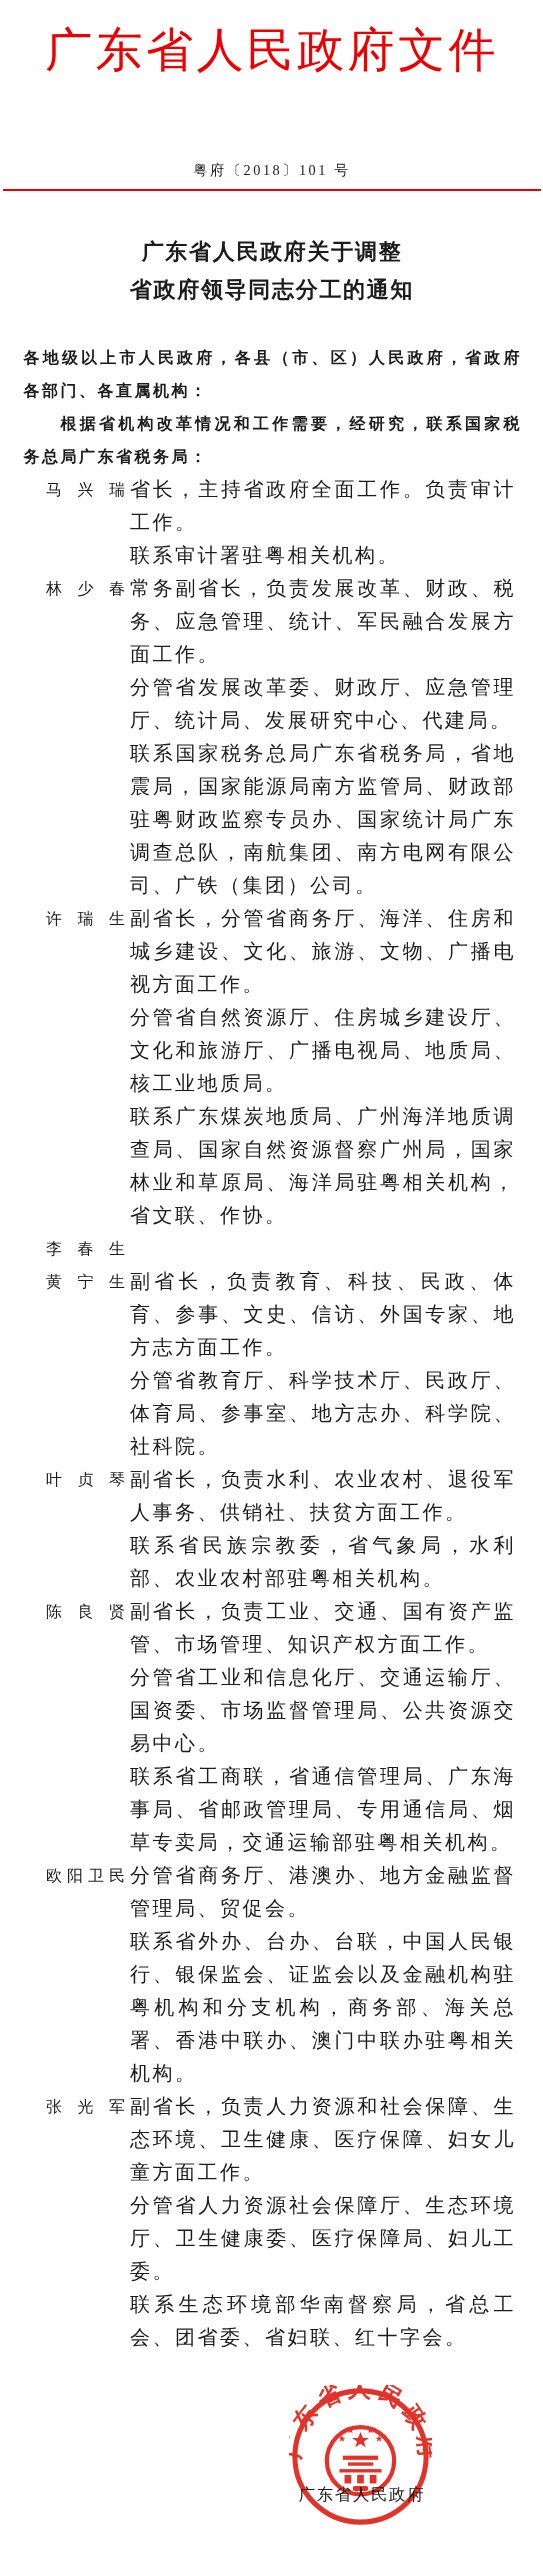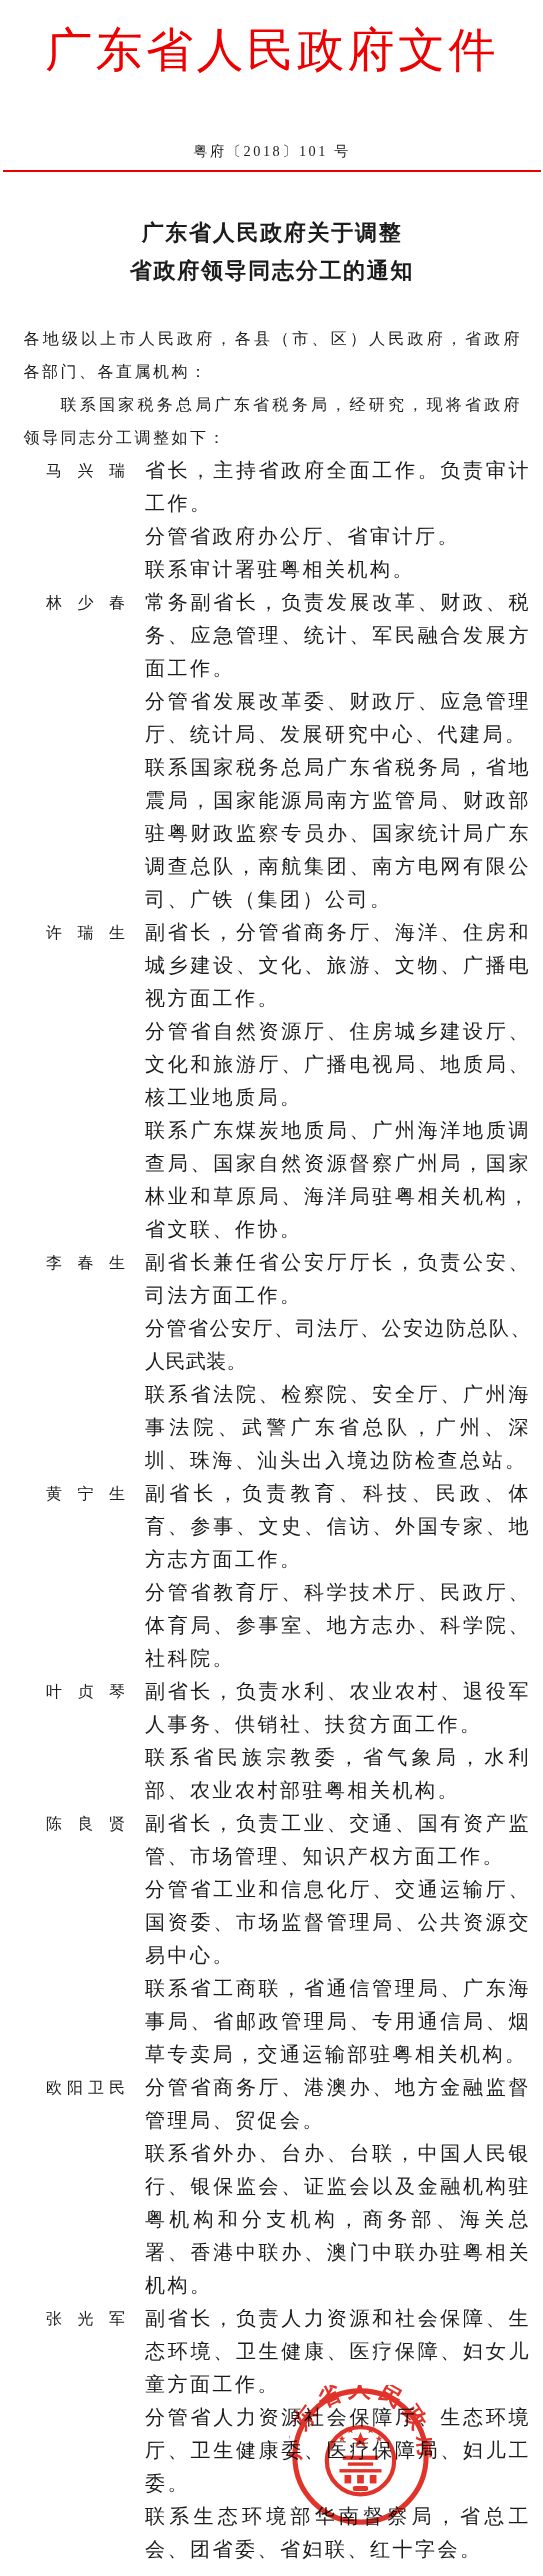--- a/index.html
+++ b/index.html
@@ -5,32 +5,32 @@
   html,body{margin:0;padding:0;}
   body{
     width:544px;height:2576px;position:relative;background:#ffffff;
     font-family:"Liberation Serif",serif;color:#1c1c1c;overflow:hidden;
   }
   .banner{
     margin-top:20px;text-align:center;color:#ee0000;font-weight:normal;
     font-size:47px;line-height:60px;letter-spacing:3.4px;white-space:nowrap;
   }
   .doc-number{
-    margin-top:60px;text-align:center;font-size:14.3px;line-height:22px;letter-spacing:2.5px;
+    margin-top:79px;text-align:center;font-size:14.3px;line-height:22px;letter-spacing:2.5px;
   }
   .rule{height:2.5px;background:#ee0000;margin:7.5px 3.4px 0 3.4px;}
   .title{
     margin-top:42px;text-align:center;font-weight:bold;
     font-size:22px;line-height:38px;letter-spacing:1.7px;
   }
-  .intro{margin:32px 22px 0 23.5px;font-size:16px;line-height:33px;letter-spacing:2.5px;text-align:justify;text-justify:inter-character;}
+  .intro{margin:32px 22px 0 23.5px;font-size:16px;line-height:33px;letter-spacing:2.5px;text-align:justify;text-justify:inter-character;font-weight:bold;}
   .intro p{margin:0;}
   .intro p.indent{text-indent:37px;}
   .assignments{margin-left:46px;}
-  .entry{display:flex;align-items:flex-start;gap:15px;}
+  .entry{display:flex;align-items:flex-start;}
   .leader-name{
     flex:0 0 79px;width:79px;font-size:16px;line-height:33px;
     text-align:justify;text-align-last:justify;text-justify:inter-character;
   }
   .duties{
     width:386px;margin-left:5px;font-size:20px;line-height:33px;
     letter-spacing:2.5px;text-align:justify;text-justify:inter-character;
   }
   .duties p{margin:0;}
   .duties p.tight{letter-spacing:0.4px;}
@@ -52,30 +52,29 @@
 
 <div class="rule"></div>
 
 <div class="title">
   <div>广东省人民政府关于调整</div>
   <div>省政府领导同志分工的通知</div>
 </div>
 
 <div class="intro">
   <p>各地级以上市人民政府，各县（市、区）人民政府，省政府各部门、各直属机构：</p>
-  <p class="indent">联系国家税务总局广东省税务局，经研究，现将省政府领导同志分工调整如下：</p>
+  <p class="indent">根据省机构改革情况和工作需要，经研究，联系国家税务总局广东省税务局：</p>
 </div>
 
 <div class="assignments">
 
   <div class="entry">
     <div class="leader-name">马兴瑞</div>
     <div class="duties">
       <p>省长，主持省政府全面工作。负责审计工作。</p>
-      <p>分管省政府办公厅、省审计厅。</p>
       <p>联系审计署驻粤相关机构。</p>
     </div>
   </div>
 
   <div class="entry">
     <div class="leader-name">林少春</div>
     <div class="duties">
       <p>常务副省长，负责发展改革、财政、税务、应急管理、统计、军民融合发展方面工作。</p>
       <p>分管省发展改革委、财政厅、应急管理厅、统计局、发展研究中心、代建局。</p>
       <p>联系国家税务总局广东省税务局，省地震局，国家能源局南方监管局、财政部驻粤财政监察专员办、国家统计局广东调查总队，南航集团、南方电网有限公司、广铁（集团）公司。</p>
@@ -86,25 +85,20 @@
     <div class="leader-name">许瑞生</div>
     <div class="duties">
       <p>副省长，分管省商务厅、海洋、住房和城乡建设、文化、旅游、文物、广播电视方面工作。</p>
       <p>分管省自然资源厅、住房城乡建设厅、文化和旅游厅、广播电视局、地质局、核工业地质局。</p>
       <p>联系广东煤炭地质局、广州海洋地质调查局、国家自然资源督察广州局，国家林业和草原局、海洋局驻粤相关机构，省文联、作协。</p>
     </div>
   </div>
 
   <div class="entry">
     <div class="leader-name">李春生</div>
-    <div class="duties">
-      <p>副省长兼任省公安厅厅长，负责公安、司法方面工作。</p>
-      <p class="tight">分管省公安厅、司法厅、公安边防总队、人民武装。</p>
-      <p>联系省法院、检察院、安全厅、广州海事法院、武警广东省总队，广州、深圳、珠海、汕头出入境边防检查总站。</p>
-    </div>
   </div>
 
   <div class="entry">
     <div class="leader-name">黄宁生</div>
     <div class="duties">
       <p>副省长，负责教育、科技、民政、体育、参事、文史、信访、外国专家、地方志方面工作。</p>
       <p>分管省教育厅、科学技术厅、民政厅、体育局、参事室、地方志办、科学院、社科院。</p>
     </div>
   </div>
 

